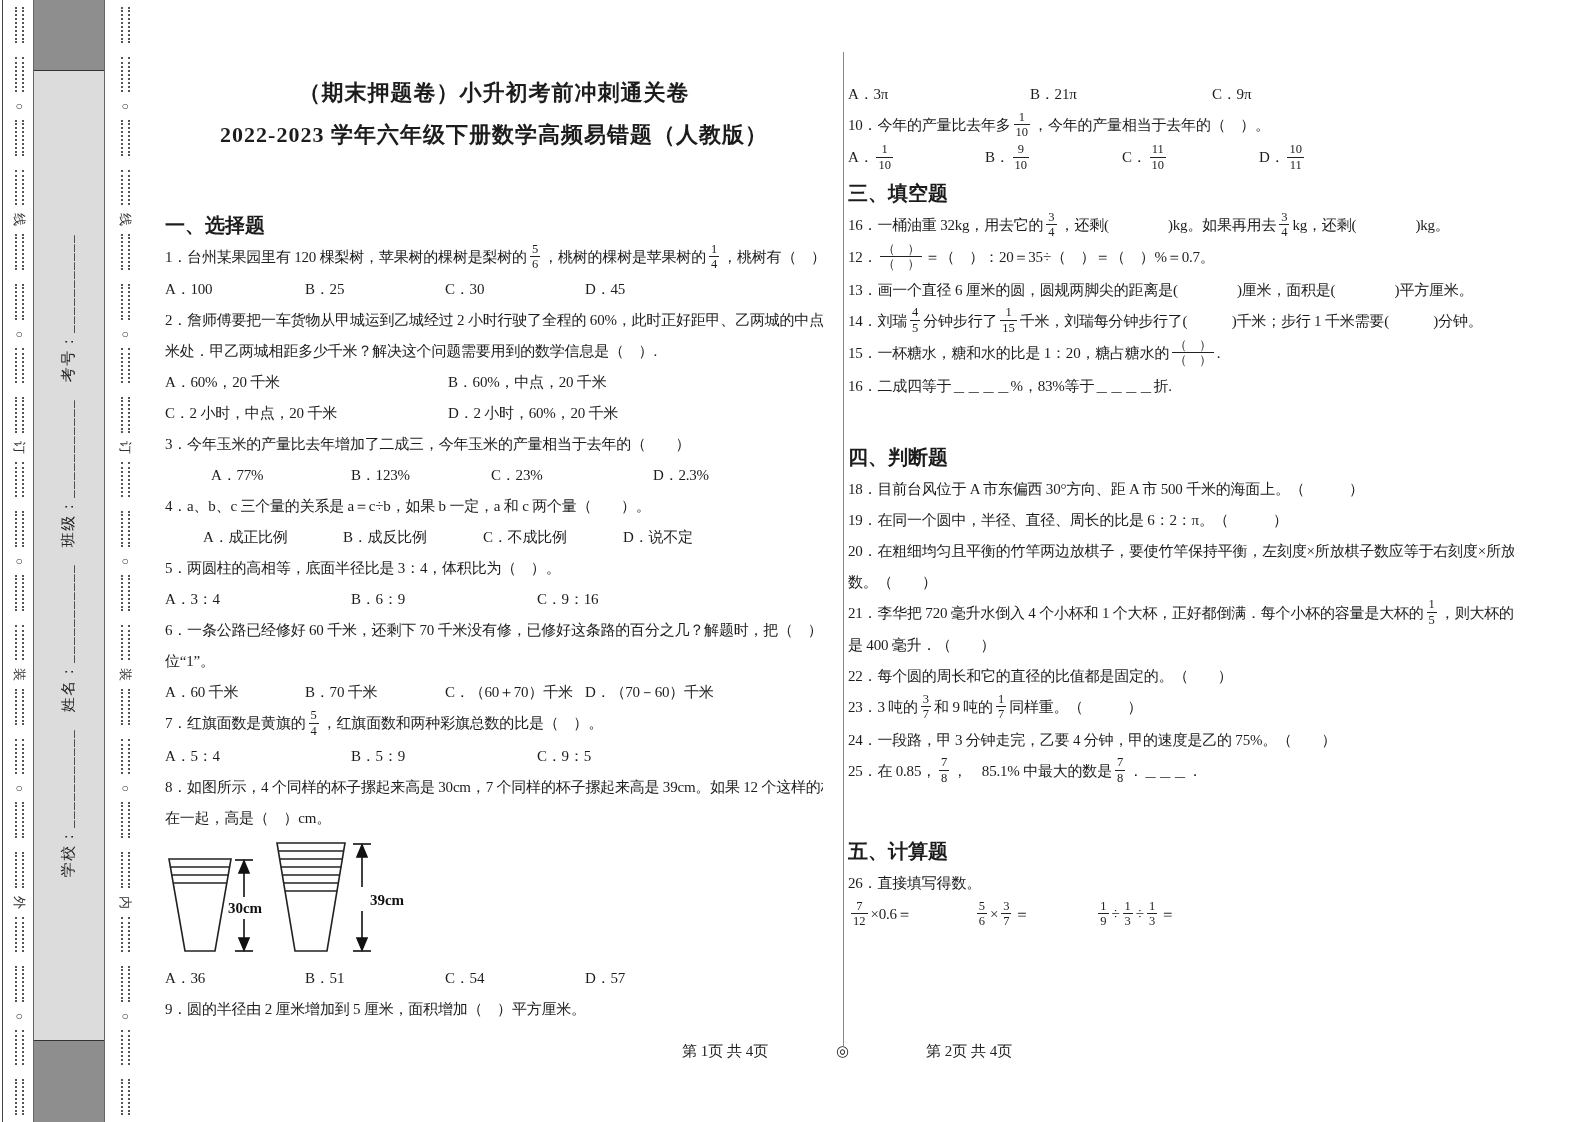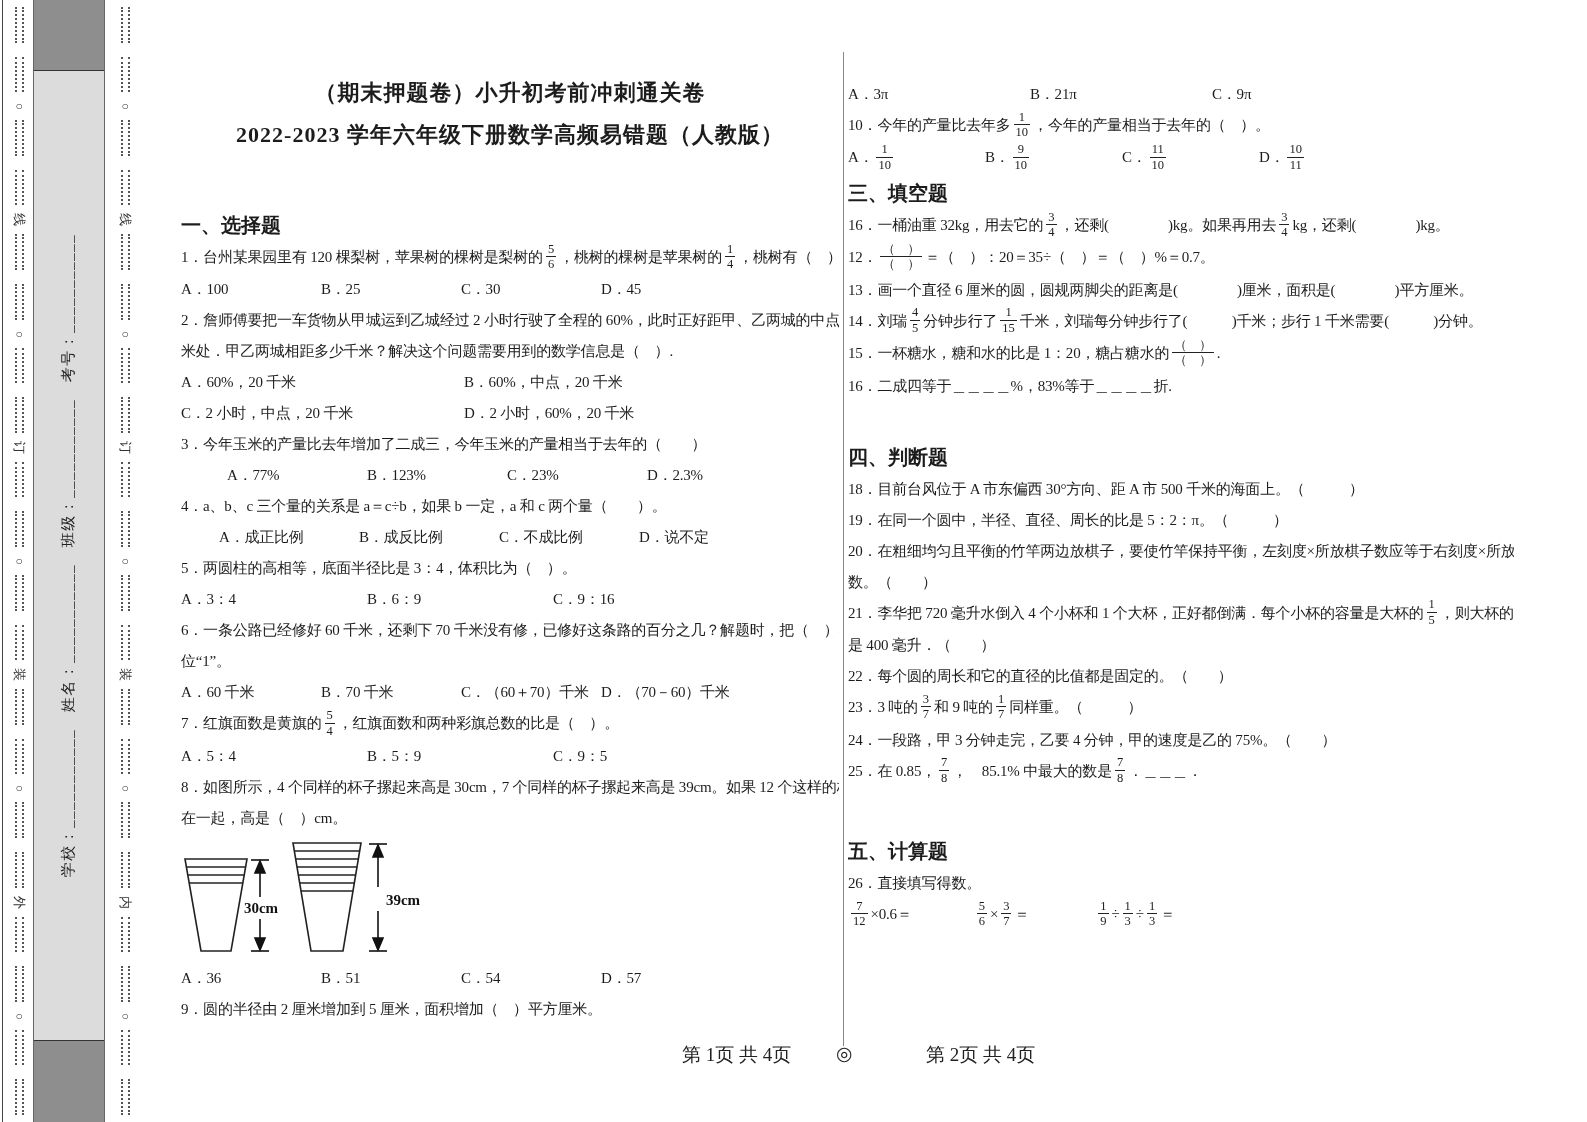--- a/index.html
+++ b/index.html
@@ -18,35 +18,35 @@
              border-left:1px solid #666;border-right:1px solid #666;box-sizing:border-box;}
   .seal-dark-top{position:absolute;left:0;top:0;width:100%;height:70px;background:#8e8e8e;border-bottom:1px solid #333;}
   .seal-dark-bottom{position:absolute;left:0;top:1040px;width:100%;height:82px;background:#8e8e8e;border-top:1px solid #333;}
   #student-info{position:absolute;left:0;top:70px;width:100%;height:970px;
                 display:flex;align-items:center;justify-content:center;}
   #student-info .rot{transform:rotate(-90deg);white-space:nowrap;font-size:15px;color:#222;letter-spacing:1.5px;}
   
   #divider{position:absolute;left:843px;top:52px;width:1px;height:994px;background:#888;}
   
   .page{position:absolute;top:78px;overflow:hidden;height:990px;}
-  #page1{left:181px;width:658px;}
+  #page1{left:165px;width:658px;}
   #page2{left:848px;width:666px;}
   .title{text-align:center;font-size:22px;font-weight:bold;line-height:30px;margin:0 0 12px;letter-spacing:1px;}
   .section{font-size:20px;font-weight:bold;line-height:30px;margin:4px 0 2px;}
   .line{font-size:15px;line-height:30px;margin:1px 0;white-space:nowrap;letter-spacing:-0.2px;}
   .opts{display:flex;font-size:15px;line-height:30px;margin:1px 0;white-space:nowrap;letter-spacing:-0.2px;}
   .opts>span{flex:0 0 auto;} .gap-m{height:36px;} .gap-l{height:44px;}
   .frac{display:inline-block;vertical-align:middle;text-align:center;font-size:12.5px;line-height:1.15;
         margin:0 3px;transform:translateY(-2px);letter-spacing:0;}
   .frac .fn{display:block;padding:0 2px;border-bottom:1px solid #222;}
   .frac .fd{display:block;padding:0 2px;}
   .sp{display:inline-block;height:1px;}
   .fig{position:relative;height:126px;margin:2px 0;}
   
-  .footer-item{position:absolute;top:1042px;font-size:19px;color:#222;white-space:nowrap;}
+  .footer-item{position:absolute;top:1042px;font-size:15px;color:#222;white-space:nowrap;}
   #footer-left{left:682px;} #footer-mark{left:836px;} #footer-right{left:926px;}
 </style>
 </head>
 <body>
 
 <div id="paper">
   <div class="edge-line"></div>
 
   <div id="bind-left" class="bind-col">
       <div class="dotseg"></div>
@@ -142,21 +142,21 @@
       </div>
       <div class="opts">
         <span style="width: 283px;"><span>C．2 小时，中点，20 千米</span></span>
         <span style="width: 283px;"><span>D．2 小时，60%，20 千米</span></span>
       </div>
       <div class="line"><span>3．今年玉米的产量比去年增加了二成三，今年玉米的产量相当于去年的（　　）</span></div>
       <div class="opts">
         <span style="width: 140px; margin-left: 46px;"><span>A．77%</span></span>
         <span style="width: 140px;"><span>B．123%</span></span>
         <span style="width: 140px;"><span>C．23%</span></span>
-        <span style="width: 140px;"><span>D．2.3%</span></span>
+        <span style="width: 140px; margin-left: 22px;"><span>D．2.3%</span></span>
       </div>
       <div class="line"><span>4．a、b、c 三个量的关系是 a＝c÷b，如果 b 一定，a 和 c 两个量（　　）。</span></div>
       <div class="opts">
         <span style="width: 140px; margin-left: 38px;"><span>A．成正比例</span></span>
         <span style="width: 140px;"><span>B．成反比例</span></span>
         <span style="width: 140px;"><span>C．不成比例</span></span>
         <span style="width: 140px;"><span>D．说不定</span></span>
       </div>
       <div class="line"><span>5．两圆柱的高相等，底面半径比是 3：4，体积比为（　）。</span></div>
       <div class="opts">
@@ -241,21 +241,21 @@
       <div class="section">三、填空题</div>
       <div class="line"><span>16．一桶油重 32kg，用去它的</span><span class="frac"><span class="fn">3</span><span class="fd">4</span></span><span>，还剩(　　　　)kg。如果再用去</span><span class="frac"><span class="fn">3</span><span class="fd">4</span></span><span>kg，还剩(　　　　)kg。</span></div>
       <div class="line"><span>12．</span><span class="frac"><span class="fn">（　）</span><span class="fd">（　）</span></span><span>＝（　）：20＝35÷（　）＝（　）%＝0.7。</span></div>
       <div class="line"><span>13．画一个直径 6 厘米的圆，圆规两脚尖的距离是(　　　　)厘米，面积是(　　　　)平方厘米。</span></div>
       <div class="line"><span>14．刘瑞</span><span class="frac"><span class="fn">4</span><span class="fd">5</span></span><span>分钟步行了</span><span class="frac"><span class="fn">1</span><span class="fd">15</span></span><span>千米，刘瑞每分钟步行了(　　　)千米；步行 1 千米需要(　　　)分钟。</span></div>
       <div class="line"><span>15．一杯糖水，糖和水的比是 1：20，糖占糖水的</span><span class="frac"><span class="fn">（　）</span><span class="fd">（　）</span></span><span>.</span></div>
       <div class="line"><span>16．二成四等于＿＿＿＿%，83%等于＿＿＿＿折.</span></div>
       <div class="gap-m"></div>
       <div class="section">四、判断题</div>
       <div class="line"><span>18．目前台风位于 A 市东偏西 30°方向、距 A 市 500 千米的海面上。（　　　）</span></div>
-      <div class="line"><span>19．在同一个圆中，半径、直径、周长的比是 5：2：π。（　　　）</span></div>
+      <div class="line"><span>19．在同一个圆中，半径、直径、周长的比是 6：2：π。（　　　）</span></div>
       <div class="line"><span>20．在粗细均匀且平衡的竹竿两边放棋子，要使竹竿保持平衡，左刻度×所放棋子数应等于右刻度×所放棋子</span></div>
       <div class="line"><span>数。（　　）</span></div>
       <div class="line"><span>21．李华把 720 毫升水倒入 4 个小杯和 1 个大杯，正好都倒满．每个小杯的容量是大杯的</span><span class="frac"><span class="fn">1</span><span class="fd">5</span></span><span>，则大杯的容量</span></div>
       <div class="line"><span>是 400 毫升．（　　）</span></div>
       <div class="line"><span>22．每个圆的周长和它的直径的比值都是固定的。（　　）</span></div>
       <div class="line"><span>23．3 吨的</span><span class="frac"><span class="fn">3</span><span class="fd">7</span></span><span>和 9 吨的</span><span class="frac"><span class="fn">1</span><span class="fd">7</span></span><span>同样重。（　　　）</span></div>
       <div class="line"><span>24．一段路，甲 3 分钟走完，乙要 4 分钟，甲的速度是乙的 75%。（　　）</span></div>
       <div class="line"><span>25．在 0.85，</span><span class="frac"><span class="fn">7</span><span class="fd">8</span></span><span>，　85.1% 中最大的数是</span><span class="frac"><span class="fn">7</span><span class="fd">8</span></span><span>．＿＿＿．</span></div>
       <div class="gap-l"></div>
       <div class="section">五、计算题</div>

